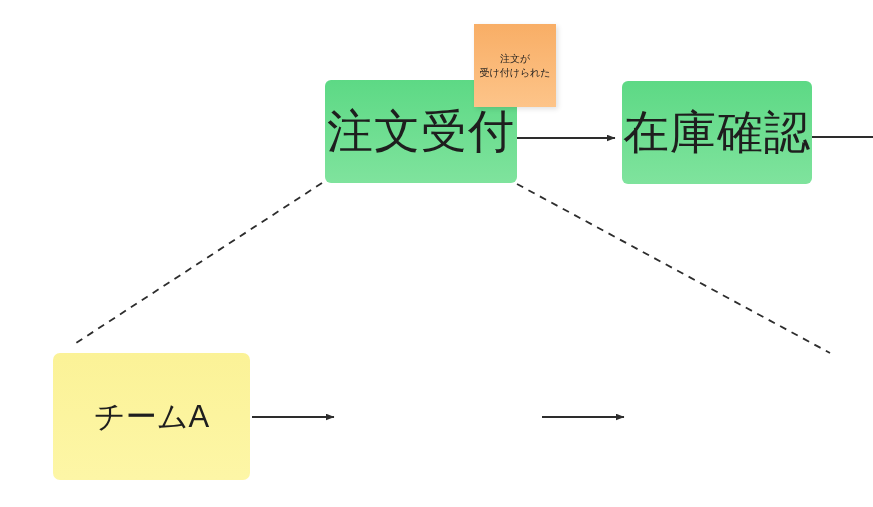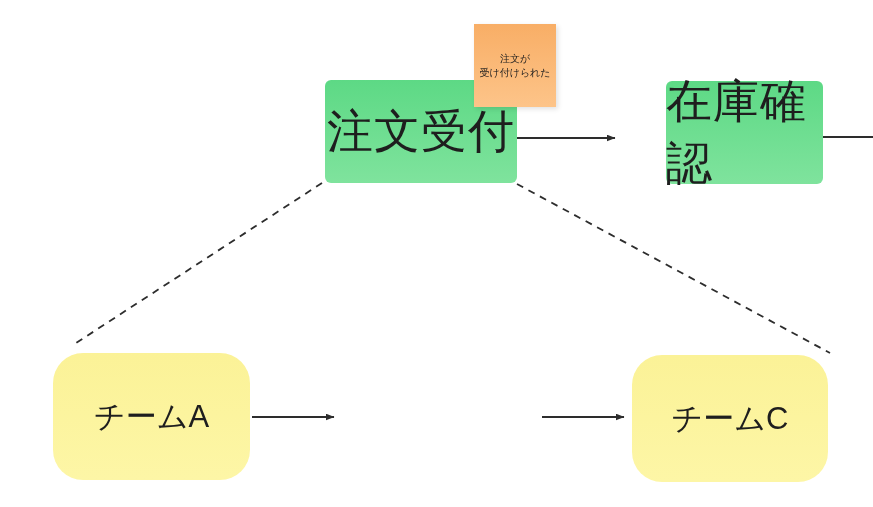--- a/index.html
+++ b/index.html
@@ -32,41 +32,41 @@
     color: #1e1e1e;
   }
   .process-node {
     background: linear-gradient(180deg, #5dd985 0%, #7fe39d 100%);
     border-radius: 6px;
     font-size: 46px;
     z-index: 2;
     letter-spacing: 1px;
   }
   .process-node-1 { left: 325px; top: 80px;  width: 192px; height: 103px; }
-  .process-node-2 { left: 622px; top: 81px;  width: 157px; height: 103px; margin-left: 44px; }
+  .process-node-2 { left: 622px; top: 81px;  width: 190px; height: 103px; }
   .sticky-note {
     position: absolute;
     background: linear-gradient(180deg, #f8ae66 0%, #fdc489 100%);
     box-shadow: 2px 2px 5px rgba(0,0,0,0.12);
     border-radius: 0;
     display: flex;
     flex-direction: column;
     align-items: center;
     justify-content: center;
     font-size: 10px;
     line-height: 1.4;
     color: #1e1e1e;
     text-align: center;
     z-index: 3;
   }
   .sticky-1 { left: 474px; top: 24px; width: 82px; height: 83px; }
   .sticky-2 { left: 782px; top: 23px; width: 82px; height: 86px; }
   .team-node {
     background: linear-gradient(180deg, #fbf297 0%, #fdf6a6 100%);
-    border-radius: 30px;
+    border-radius: 7px;
     font-size: 31px;
     z-index: 2;
   }
   .team-a { left: 53px;  top: 353px; width: 197px; height: 127px; }
   .team-b { left: 342px; top: 353px; width: 198px; height: 127px; }
   .team-c { left: 632px; top: 355px; width: 196px; height: 127px; }
   .node-label { pointer-events: none; }
 </style>
 </head>
 <body>
@@ -105,17 +105,14 @@
     <span class="node-label">注文が</span>
     <span class="node-label">受け付けられた</span>
   </div>
 
 
   <div class="node team-node team-a">
     <span class="node-label">チームA</span>
   </div>
 
 
-  <div class="node team-node team-c">
-    <span class="node-label">チームC</span>
-  </div>
 
 </div>
 
 </body></html>

